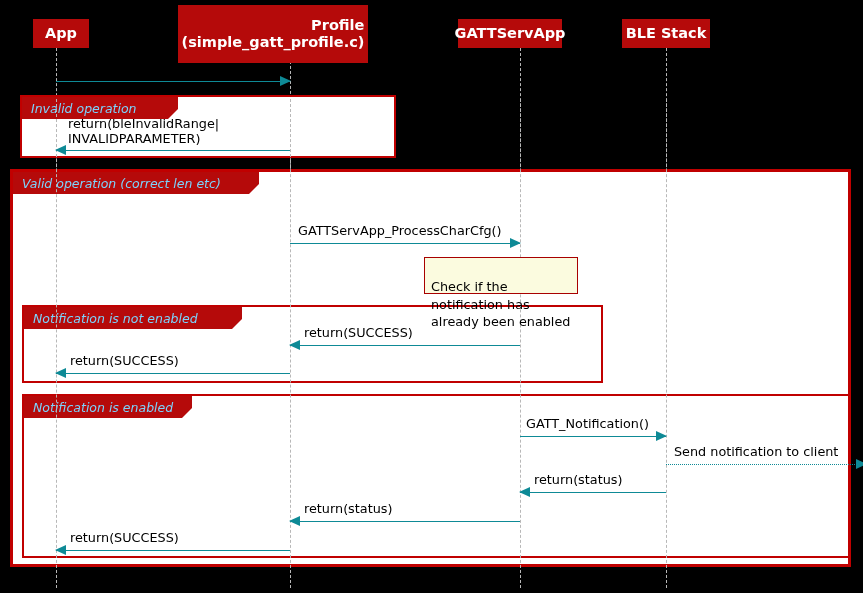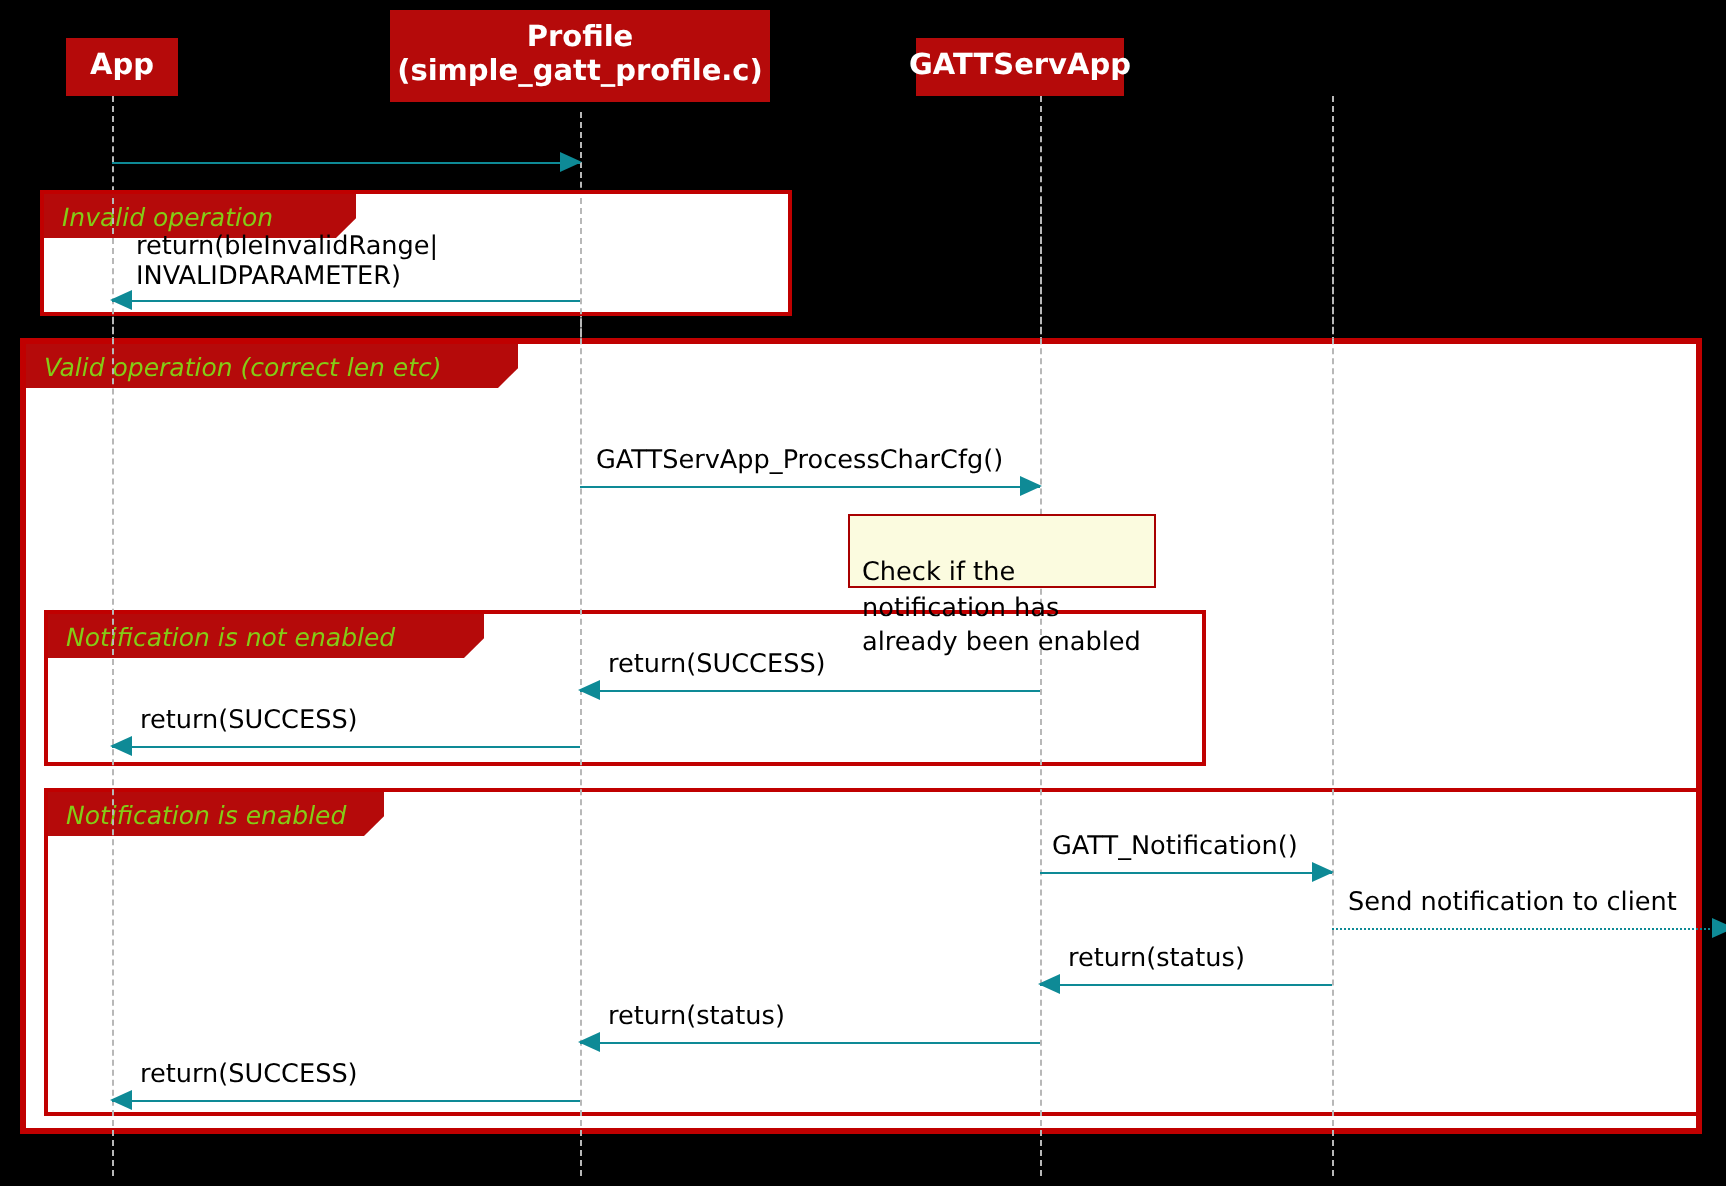--- a/index.html
+++ b/index.html
@@ -12,21 +12,21 @@
   
   .participant{position:absolute;background:#B50A0A;color:#fff;font-weight:bold;
     display:flex;align-items:center;justify-content:center;text-align:center;
     line-height:1.15;box-sizing:border-box;font-size:14.5px;}
 
   
   .group{position:absolute;box-sizing:border-box;background:#fff;
     border:2px solid #C00000;}
   .group.outer{border-width:3px;}
   .group-label{position:absolute;top:0;left:0;height:22px;background:#B50A0A;
-    color:#84cc16;font-style:italic;font-size:12.5px;display:flex;align-items:center;
+    color:#7dd3fc;font-style:italic;font-size:12.5px;display:flex;align-items:center;
     padding:0 8px 0 9px;box-sizing:border-box;white-space:nowrap;
     clip-path:polygon(0 0,100% 0,100% 55%,calc(100% - 10px) 100%,0 100%);}
 
   
   .note{position:absolute;background:#FBFBDF;border:1.5px solid #A80000;
     color:#000;font-size:12.8px;line-height:1.35;padding:3px 6px;
     box-sizing:border-box;white-space:pre-line;}
 
   
   .msg{position:absolute;height:0;}
@@ -69,29 +69,32 @@
 
   <div class="lifeline" style="left:56px;top:99px;height:489px;"></div>
   <div class="lifeline" style="left:290px;top:99px;height:489px;"></div>
   <div class="lifeline" style="left:520px;top:99px;height:489px;"></div>
   <div class="lifeline" style="left:666px;top:99px;height:489px;"></div>
 
   <div class="participant" style="left:33px;top:19px;width:56px;height:29px;">
     <span>App</span>
   </div>
 
-  <div class="participant" style="left:195px;top:5px;width:190px;height:46px;">
+  <div class="participant" style="left:178px;top:5px;width:190px;height:58px;text-align:right;">
     <span style="white-space:pre-line;">Profile
 (simple_gatt_profile.c)</span>
   </div>
 
   <div class="participant" style="left:458px;top:19px;width:104px;height:29px;">
     <span>GATTServApp</span>
   </div>
 
+  <div class="participant" style="left:622px;top:19px;width:88px;height:29px;">
+    <span>BLE Stack</span>
+  </div>
 
 
   <div class="note" style="left:424px;top:257px;width:154px;height:37px;">
     <span>Check if the notification has
 already been enabled</span>
   </div>
 
   <div class="msg right" style="left:56px;top:81px;width:234px;">
     <div class="line"></div>
     <div class="head"></div>

